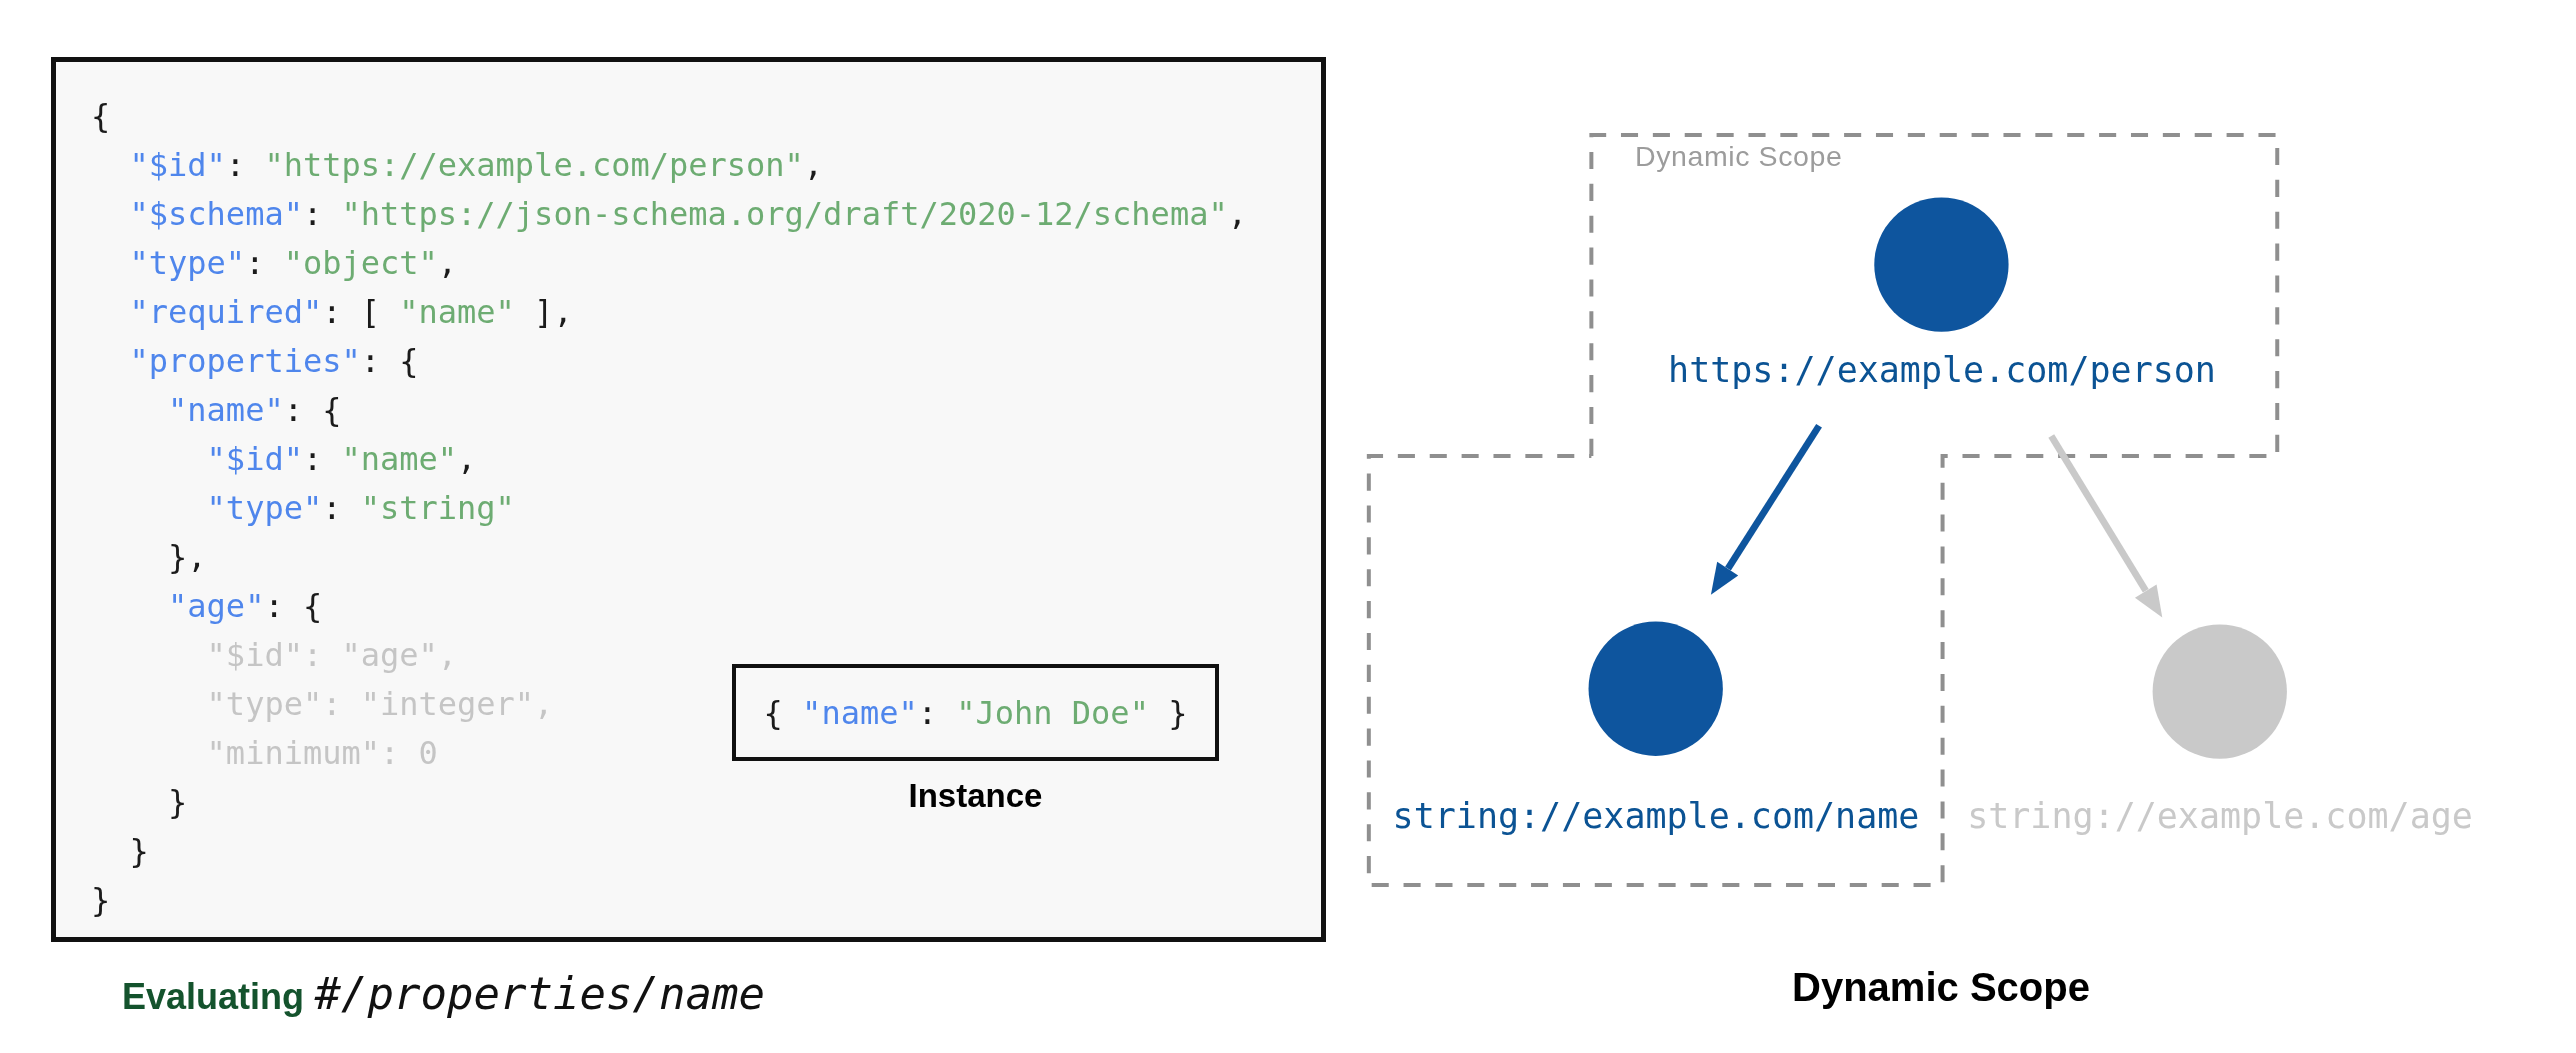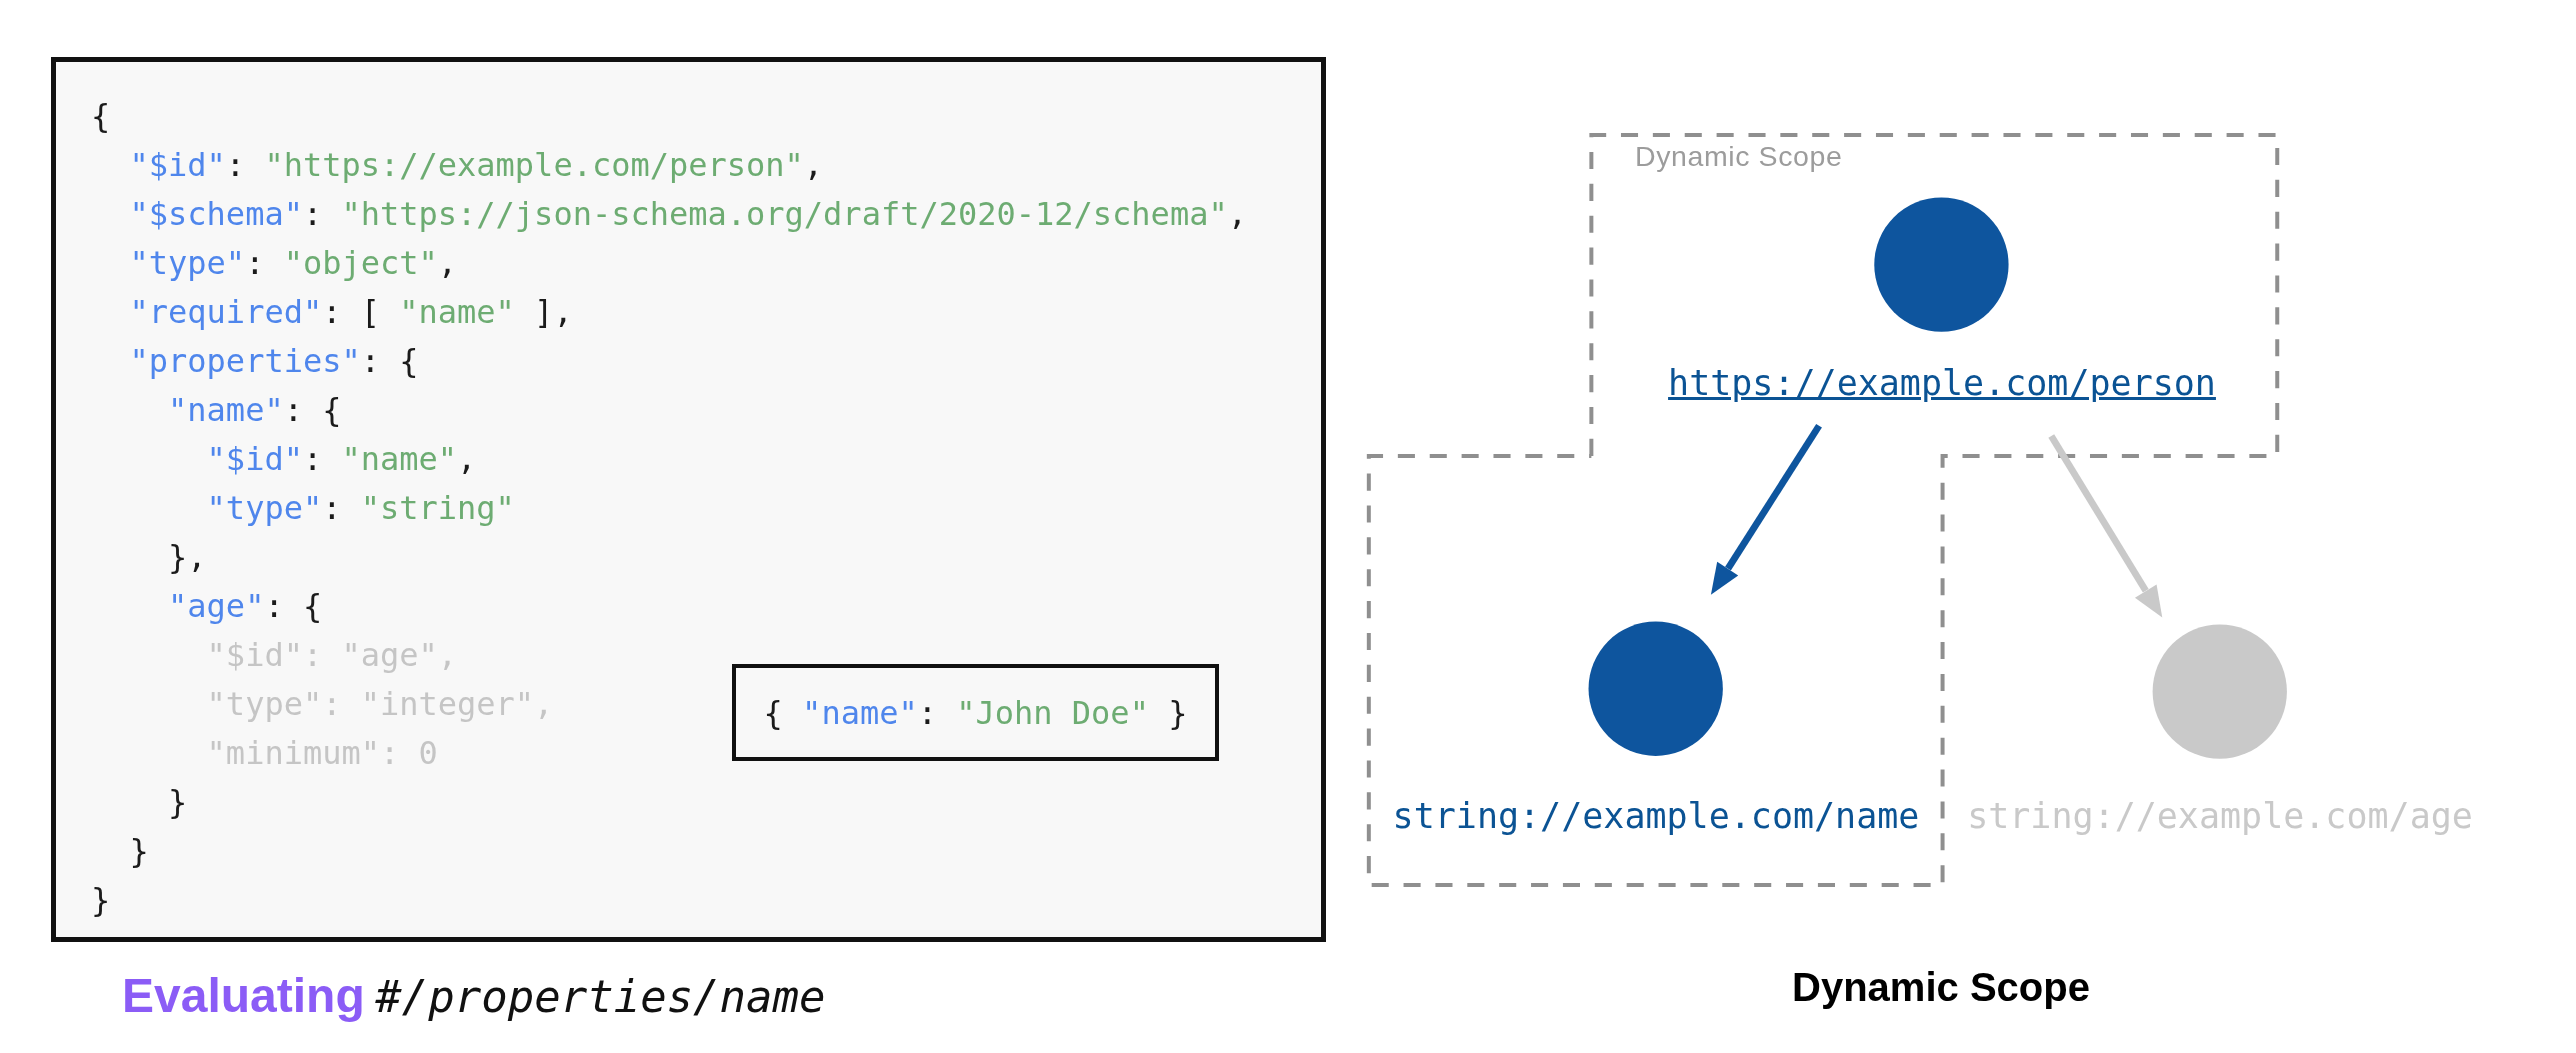--- a/index.html
+++ b/index.html
@@ -36,55 +36,56 @@
     display:flex;align-items:center;justify-content:center;
   }
   #instance-code{line-height:normal;}
   .instance-label{
     position:absolute;left:676px;top:715px;width:487px;text-align:center;
     font-family:var(--sans);font-weight:bold;font-size:33px;color:#000;
   }
   .caption-left{
     position:absolute;left:122px;top:968px;white-space:nowrap;
   }
-  .cap-bold{font-family:var(--sans);font-weight:bold;font-size:48px;color:#8b5cf6;}
+  .cap-bold{font-family:var(--sans);font-weight:bold;font-size:36px;color:#14532d;}
   .cap-mono{font-family:var(--mono);font-size:44px;color:#111;margin-left:8px;font-style:italic;}
 
   
   .scope-svg{position:absolute;left:0;top:0;width:2576px;height:1053px;}
   .region-label{
     position:absolute;left:1635px;top:140px;
     font-family:var(--sans);font-size:28.5px;color:var(--label-gray);
     letter-spacing:0.6px;
   }
   .url{
     position:absolute;transform:translateX(-50%);white-space:nowrap;
     font-family:var(--mono);font-size:35px;color:var(--url-blue);
   }
-  .url-person{left:1942px;top:363px;text-decoration:underline;}
+  .url-person{left:1942px;top:350px;}
   .url-name{left:1656px;top:796px;}
   .url-age{left:2220px;top:796px;color:var(--inactive-gray);}
   .caption-right{
     position:absolute;left:1941px;top:965px;transform:translateX(-50%);
     font-family:var(--sans);font-weight:bold;font-size:40px;color:#000;
     white-space:nowrap;
   }
 </style>
 </head>
 <body>
 
 <div class="canvas">
 
   <section>
     <div class="code-box">
       <div class="code" id="schema-code"><div class="code-line"><span class="tk-punct">{</span></div><div class="code-line"><span class="tk-punct">  </span><span class="tk-key">"$id"</span><span class="tk-punct">: </span><span class="tk-str">"https://example.com/person"</span><span class="tk-punct">,</span></div><div class="code-line"><span class="tk-punct">  </span><span class="tk-key">"$schema"</span><span class="tk-punct">: </span><span class="tk-str">"https://json-schema.org/draft/2020-12/schema"</span><span class="tk-punct">,</span></div><div class="code-line"><span class="tk-punct">  </span><span class="tk-key">"type"</span><span class="tk-punct">: </span><span class="tk-str">"object"</span><span class="tk-punct">,</span></div><div class="code-line"><span class="tk-punct">  </span><span class="tk-key">"required"</span><span class="tk-punct">: [ </span><span class="tk-str">"name"</span><span class="tk-punct"> ],</span></div><div class="code-line"><span class="tk-punct">  </span><span class="tk-key">"properties"</span><span class="tk-punct">: {</span></div><div class="code-line"><span class="tk-punct">    </span><span class="tk-key">"name"</span><span class="tk-punct">: {</span></div><div class="code-line"><span class="tk-punct">      </span><span class="tk-key">"$id"</span><span class="tk-punct">: </span><span class="tk-str">"name"</span><span class="tk-punct">,</span></div><div class="code-line"><span class="tk-punct">      </span><span class="tk-key">"type"</span><span class="tk-punct">: </span><span class="tk-str">"string"</span></div><div class="code-line"><span class="tk-punct">    },</span></div><div class="code-line"><span class="tk-punct">    </span><span class="tk-key">"age"</span><span class="tk-punct">: {</span></div><div class="code-line"><span class="tk-muted">      "$id": "age",</span></div><div class="code-line"><span class="tk-muted">      "type": "integer",</span></div><div class="code-line"><span class="tk-muted">      "minimum": 0</span></div><div class="code-line"><span class="tk-punct">    }</span></div><div class="code-line"><span class="tk-punct">  }</span></div><div class="code-line"><span class="tk-punct">}</span></div></div>
 
       <div class="instance-box">
         <div class="code" id="instance-code"><span class="tk-punct">{ </span><span class="tk-key">"name"</span><span class="tk-punct">: </span><span class="tk-str">"John Doe"</span><span class="tk-punct"> }</span></div>
       </div>
+      <div class="instance-label">Instance</div>
     </div>
 
     <div class="caption-left">
       <span class="cap-bold">Evaluating</span>
       <span class="cap-mono">#/properties/name</span>
     </div>
   </section>
 
   <section>
     <svg class="scope-svg" viewBox="0 0 4524 1850" xmlns="http://www.w3.org/2000/svg">

